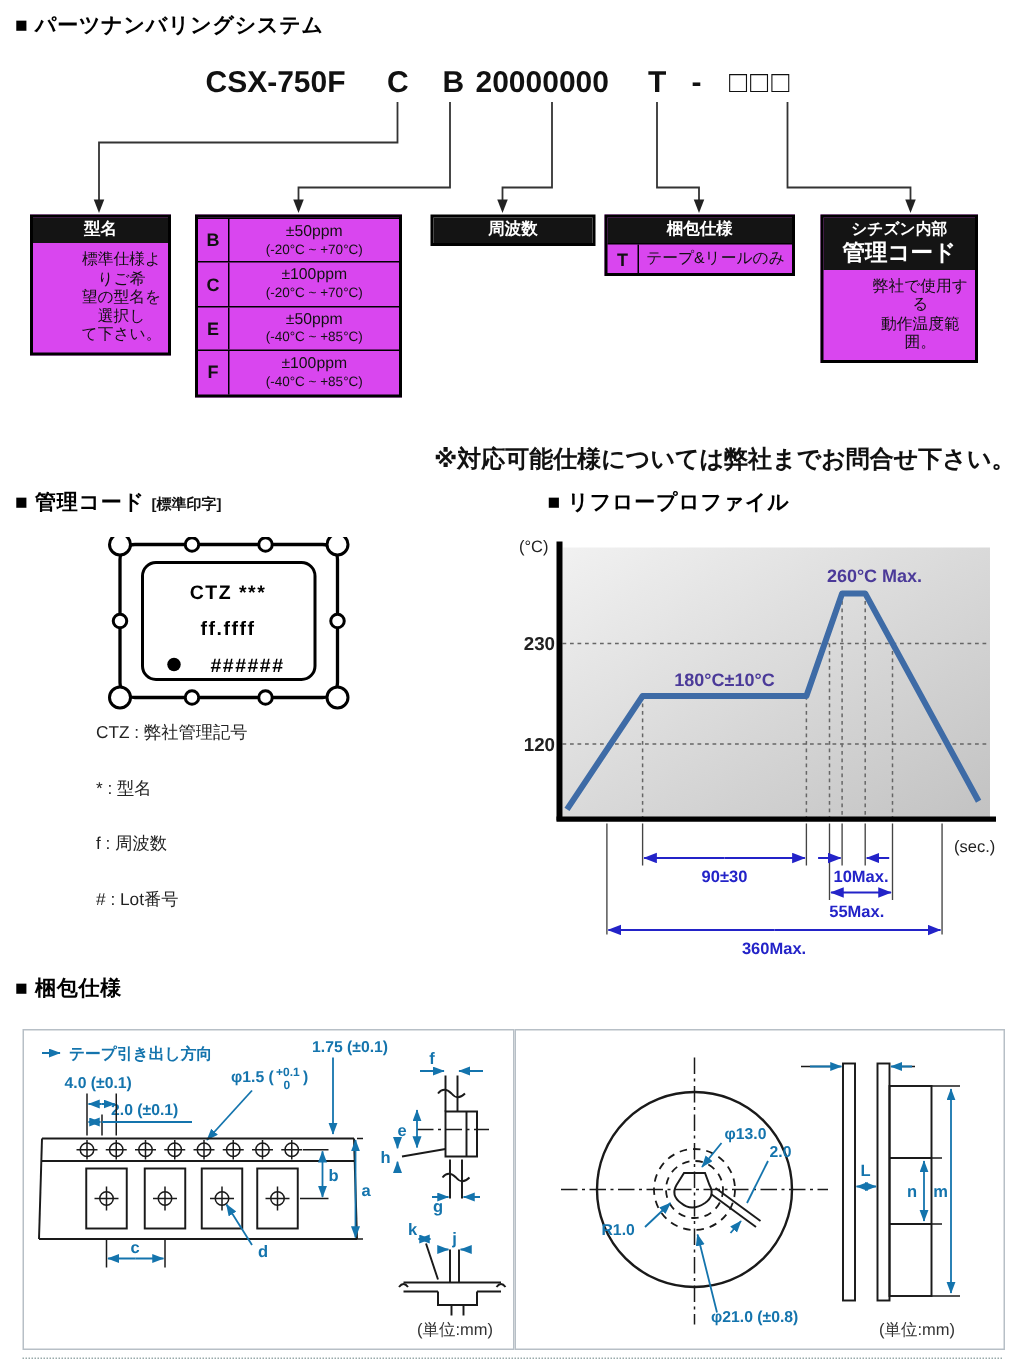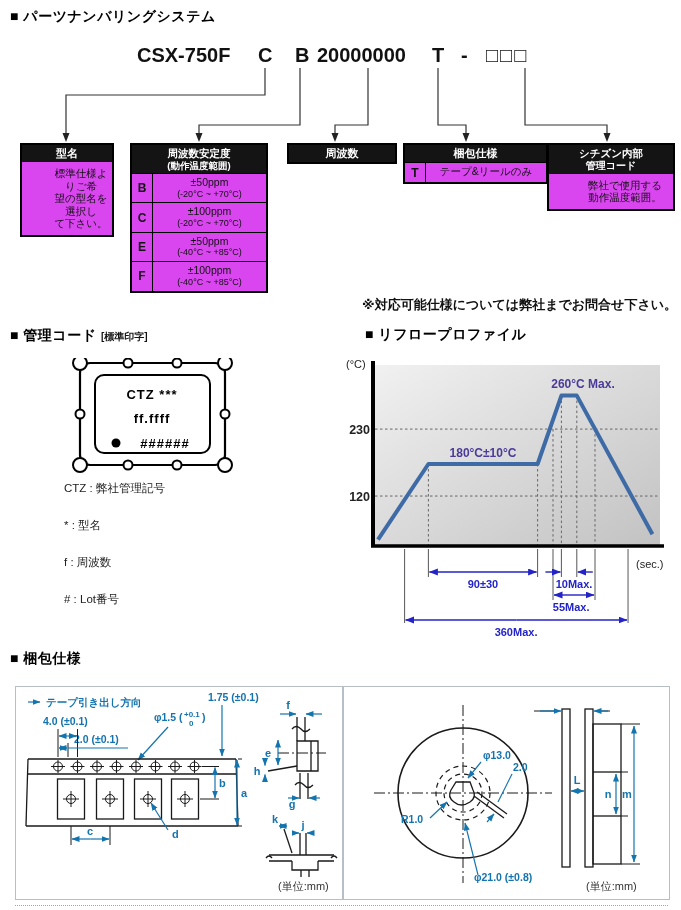--- a/index.html
+++ b/index.html
@@ -13,21 +13,21 @@
   .nbox .hd{background:#141414;color:#fff;font-weight:bold;font-size:11px;line-height:17px;}
   .nbox .hd.two{font-size:10.5px;line-height:1.2;padding:2px 0;}
   .nbox .hd .sub{font-size:9.5px;display:block;}
   .nbox .bd{font-size:10.5px;line-height:1.6;padding:5px 1px;margin-left:28px;}
   .srow{display:flex;border-top:1.6px solid #000;align-items:stretch;}
   .scode{width:20px;border-right:1.6px solid #000;font-weight:bold;font-size:12px;
          display:flex;align-items:center;justify-content:center;}
   .sval{flex:1;padding:2px 0 3px 0;}
   .svline{font-size:10.5px;line-height:1.2;display:block;}
   .srange{font-size:9px;line-height:1.2;display:block;}
-  .note{position:absolute;top:296px;right:4px;font-size:13px;font-weight:bold;}
+  .note{position:absolute;top:296px;right:4px;font-size:16px;font-weight:bold;}
   .legend-line{position:absolute;left:64px;font-size:11.5px;color:#222;}
   .panel{position:absolute;border:1px solid #b7bfc6;background:#fff;}
   svg text{font-family:"Liberation Sans","DejaVu Sans",sans-serif;}
   .ytick{font-size:12.5px;font-weight:bold;fill:#222;}
   .axunit{font-size:11px;fill:#222;}
   .purple{font-size:12px;font-weight:bold;fill:#4b3a99;}
   .dimlabel{font-size:11px;font-weight:bold;fill:#2323c8;}
   .dash{stroke:#666;stroke-width:1;stroke-dasharray:2.5,2.5;fill:none;}
   .guide{stroke:#444;stroke-width:.9;}
   .dim{stroke:#2323c8;stroke-width:1.4;}
@@ -76,24 +76,20 @@
 <div class="nbox" style="left:20px;top:143px;width:94px">
   <div class="hd">型名</div>
   <div class="bd">
     <span class="svline">標準仕様よりご希</span>
     <span class="svline">望の型名を選択し</span>
     <span class="svline">て下さい。</span>
   </div>
 </div>
 
 <div class="nbox" style="left:130px;top:143px;width:138px">
-  <div class="hd two">
-    <span>周波数安定度</span>
-    <span class="sub">(動作温度範囲)</span>
-  </div>
   <div class="srow">
     <div class="scode">B</div>
     <div class="sval">
         <span class="svline">±50ppm</span>
         <span class="srange">(-20°C ~ +70°C)</span>
       </div>
   </div>
   <div class="srow">
     <div class="scode">C</div>
     <div class="sval">
@@ -114,32 +110,32 @@
         <span class="svline">±100ppm</span>
         <span class="srange">(-40°C ~ +85°C)</span>
       </div>
   </div>
 </div>
 
 <div class="nbox" style="left:287px;top:143px;width:110px">
   <div class="hd">周波数</div>
 </div>
 
-<div class="nbox" style="left:403px;top:143px;width:145px">
+<div class="nbox" style="left:403px;top:143px;width:127px">
   <div class="hd">梱包仕様</div>
   <div class="srow">
     <div class="scode">T</div>
     <div class="sval" style="font-size:10.5px;display:flex;align-items:center;justify-content:center">テープ&amp;リールのみ</div>
   </div>
 </div>
 
-<div class="nbox" style="left:547px;top:143px;width:128px">
+<div class="nbox" style="left:547px;top:143px;width:105px">
   <div class="hd two">
     <span>シチズン内部</span>
-    <span class="sub" style="font-size:10px">管理コード</span>
+    <span class="sub" style="font-size:15px">管理コード</span>
   </div>
   <div class="bd">
     <span class="svline">弊社で使用する</span>
     <span class="svline">動作温度範囲。</span>
   </div>
 </div>
 
 <div class="note">※対応可能仕様については弊社までお問合せ下さい。</div>
 
 <div class="abs" style="left:10px;top:326px">

